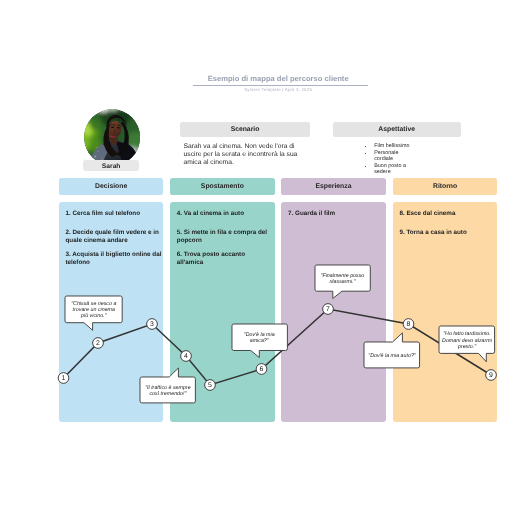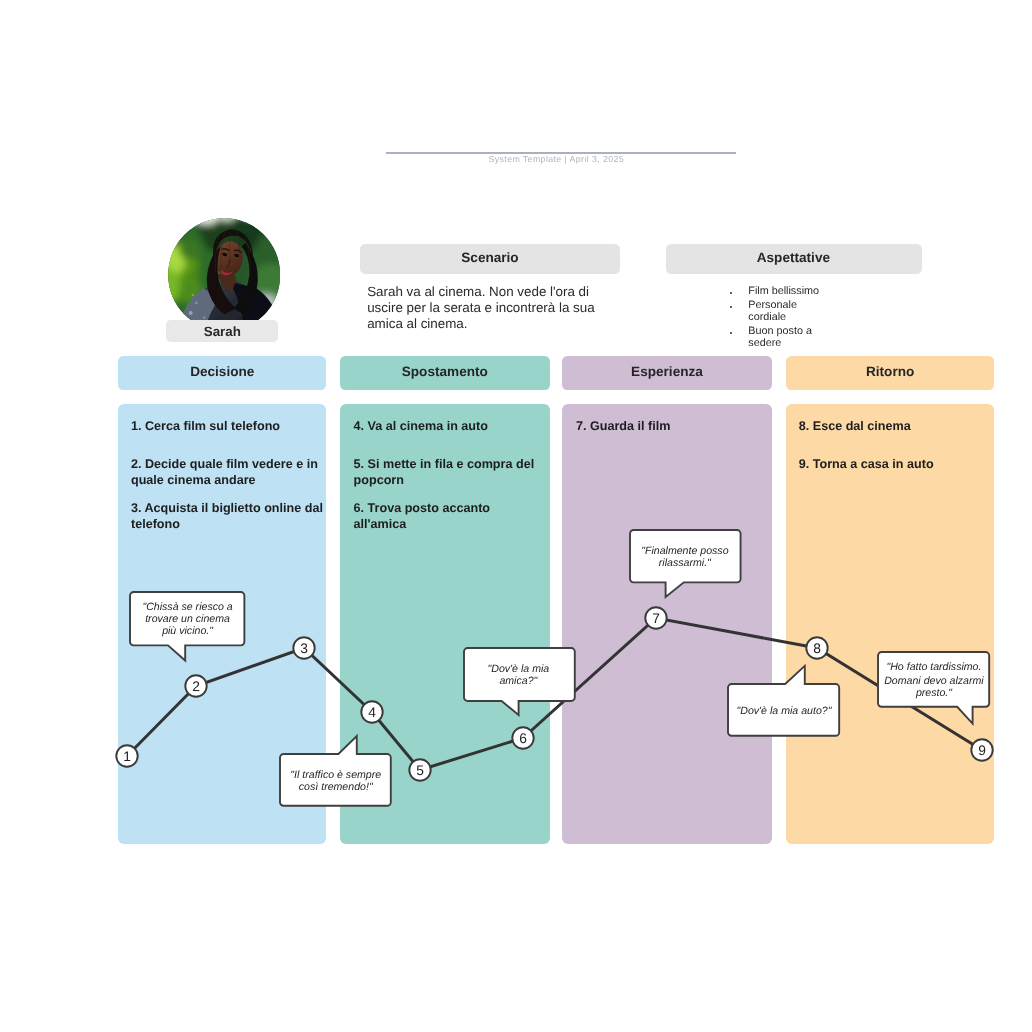--- a/index.html
+++ b/index.html
@@ -44,20 +44,21 @@
           font-size:5.3px;line-height:6.2px;font-style:italic;color:#1f1f1f;text-align:center;}
   .bubble .btxt{position:relative;display:block;z-index:2;width:50.5px;top:0.8px;}
   .bubble svg{position:absolute;left:0;top:0;overflow:visible;z-index:1;}
 </style>
 </head>
 <body>
 
 <div id="page">
 
   <div id="title-block">
+    <div id="doc-title">Esempio di mappa del percorso cliente</div>
     <div id="title-rule"></div>
     <div id="doc-sub">System Template  |  April 3, 2025</div>
   </div>
 
   <div id="persona">
     <svg id="avatar" viewBox="0 0 100 100" preserveAspectRatio="xMidYMid slice">
       <defs>
         <clipPath id="avclip">
             <circle cx="50" cy="50" r="50"></circle>
           </clipPath>

